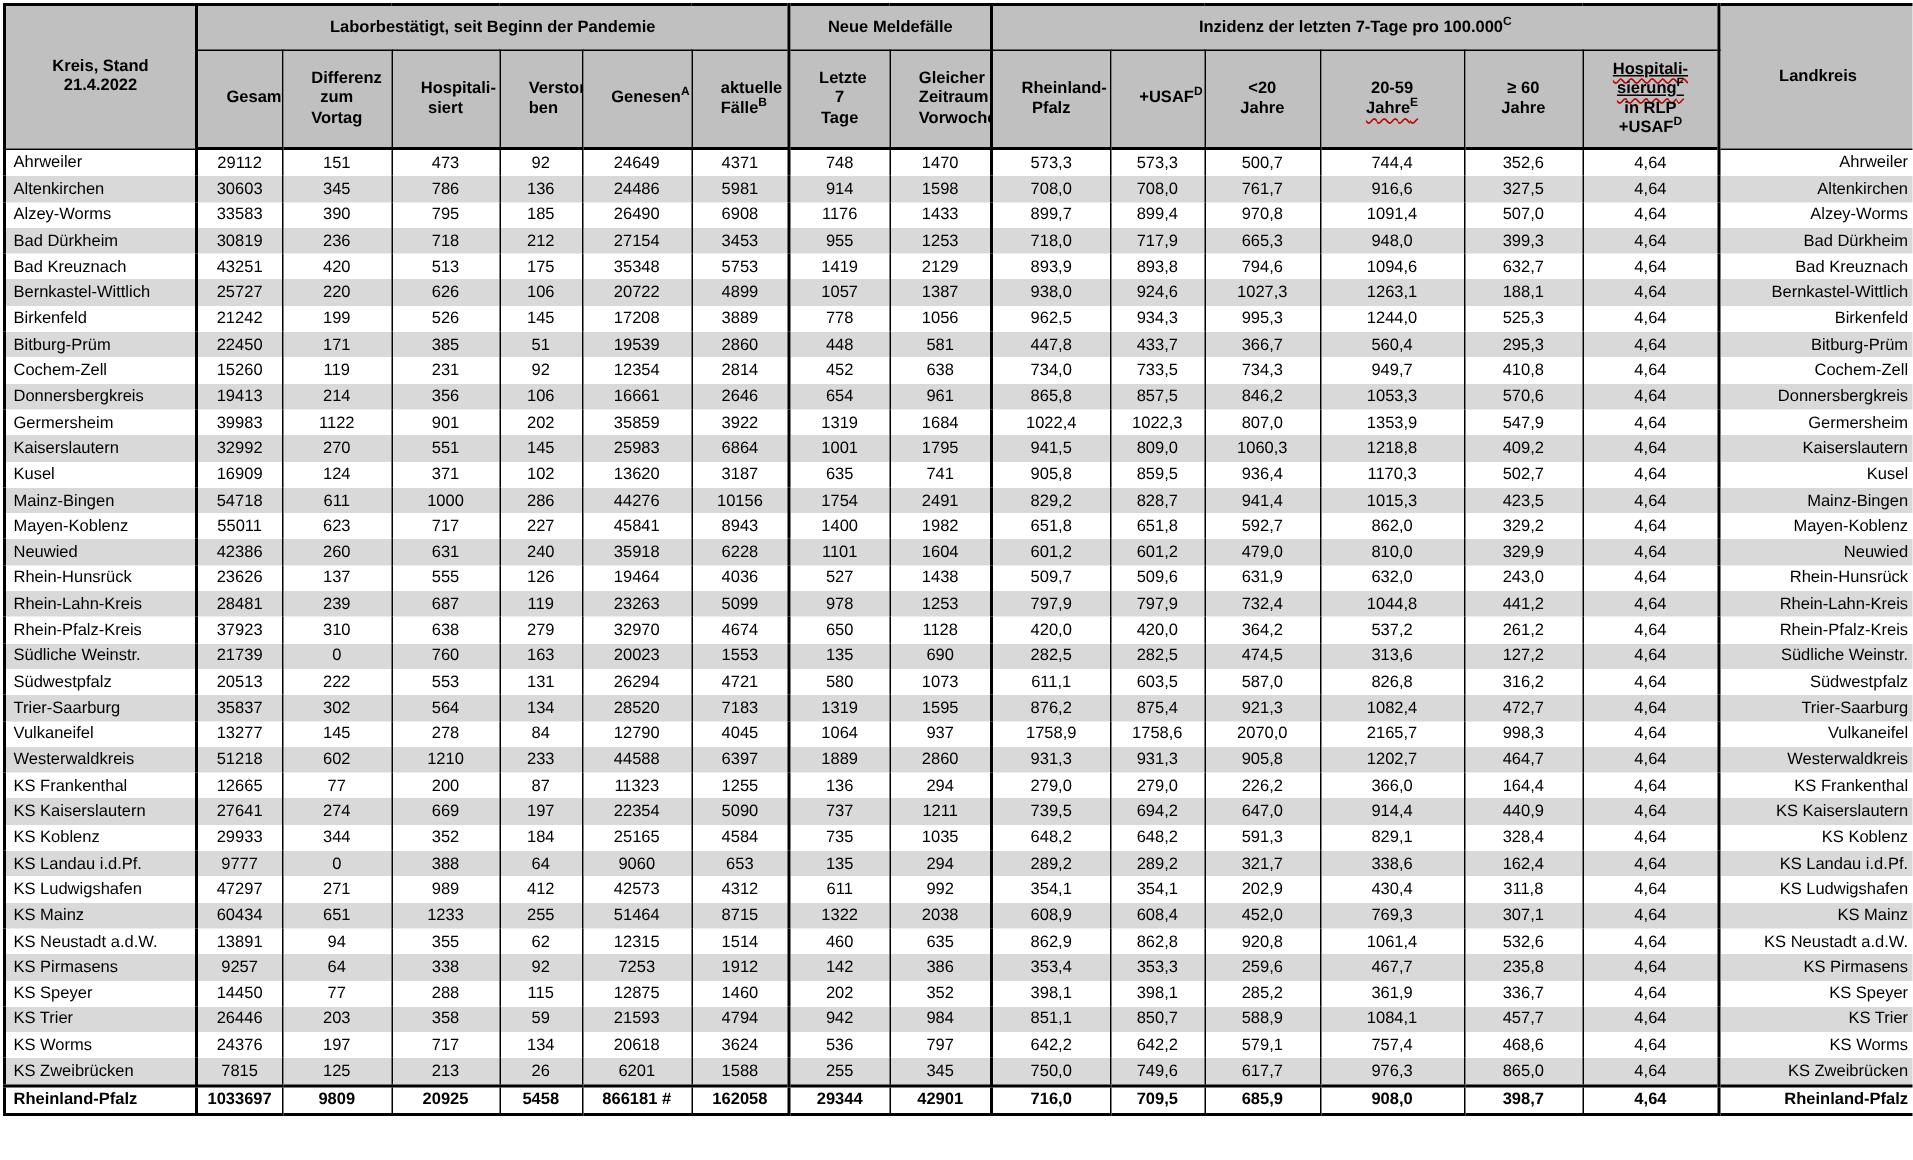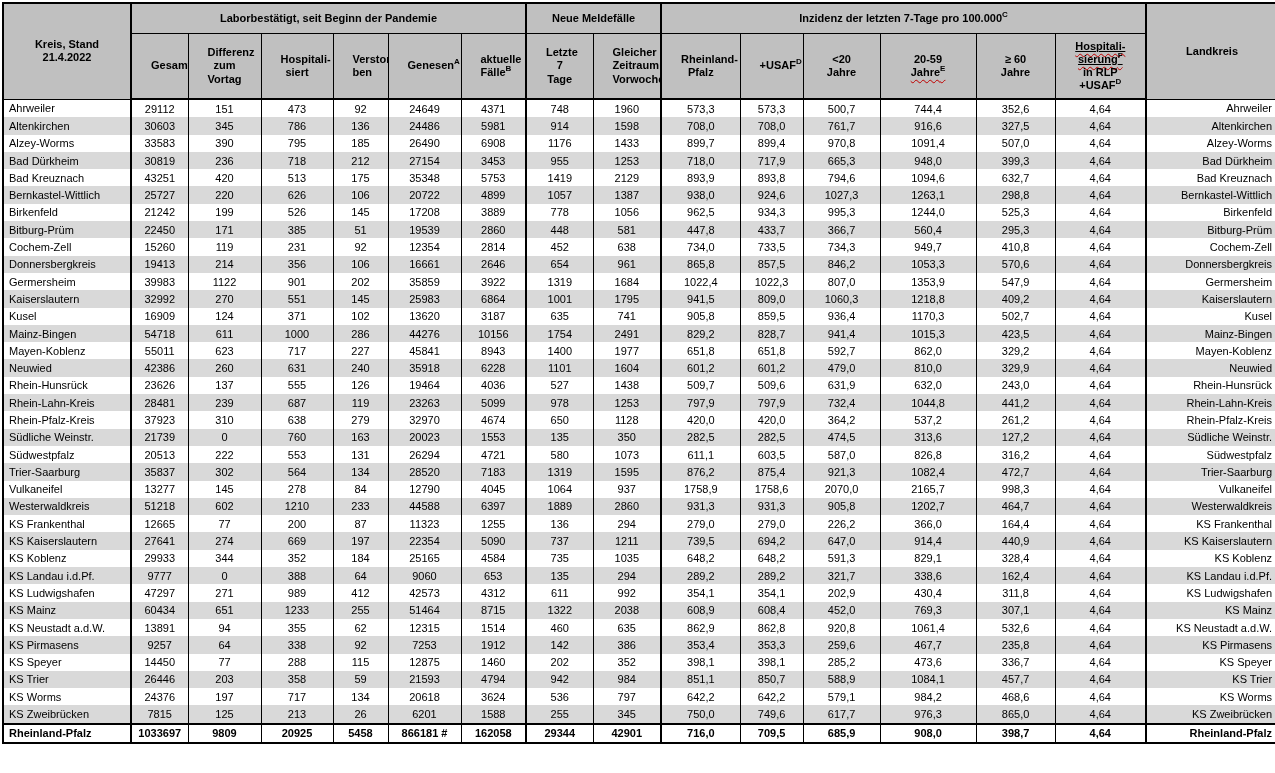--- a/index.html
+++ b/index.html
@@ -84,21 +84,21 @@
   <tbody>
         <tr>
           <td class="col-kreis">Ahrweiler</td>
           <td class="thick-l">29112</td>
           <td>151</td>
           <td>473</td>
           <td>92</td>
           <td>24649</td>
           <td>4371</td>
           <td class="thick-l">748</td>
-          <td>1960</td>
+          <td>1470</td>
           <td class="thick-l">573,3</td>
           <td>573,3</td>
           <td>500,7</td>
           <td>744,4</td>
           <td>352,6</td>
           <td>4,64</td>
           <td class="col-landkreis thick-l">Ahrweiler</td>
         </tr>
         <tr>
           <td class="col-kreis">Altenkirchen</td>
@@ -179,21 +179,21 @@
           <td>626</td>
           <td>106</td>
           <td>20722</td>
           <td>4899</td>
           <td class="thick-l">1057</td>
           <td>1387</td>
           <td class="thick-l">938,0</td>
           <td>924,6</td>
           <td>1027,3</td>
           <td>1263,1</td>
-          <td>298,8</td>
+          <td>188,1</td>
           <td>4,64</td>
           <td class="col-landkreis thick-l">Bernkastel-Wittlich</td>
         </tr>
         <tr>
           <td class="col-kreis">Birkenfeld</td>
           <td class="thick-l">21242</td>
           <td>199</td>
           <td>526</td>
           <td>145</td>
           <td>17208</td>
@@ -336,21 +336,21 @@
         </tr>
         <tr>
           <td class="col-kreis">Mayen-Koblenz</td>
           <td class="thick-l">55011</td>
           <td>623</td>
           <td>717</td>
           <td>227</td>
           <td>45841</td>
           <td>8943</td>
           <td class="thick-l">1400</td>
-          <td>1977</td>
+          <td>1982</td>
           <td class="thick-l">651,8</td>
           <td>651,8</td>
           <td>592,7</td>
           <td>862,0</td>
           <td>329,2</td>
           <td>4,64</td>
           <td class="col-landkreis thick-l">Mayen-Koblenz</td>
         </tr>
         <tr>
           <td class="col-kreis">Neuwied</td>
@@ -426,21 +426,21 @@
         </tr>
         <tr>
           <td class="col-kreis">Südliche Weinstr.</td>
           <td class="thick-l">21739</td>
           <td>0</td>
           <td>760</td>
           <td>163</td>
           <td>20023</td>
           <td>1553</td>
           <td class="thick-l">135</td>
-          <td>350</td>
+          <td>690</td>
           <td class="thick-l">282,5</td>
           <td>282,5</td>
           <td>474,5</td>
           <td>313,6</td>
           <td>127,2</td>
           <td>4,64</td>
           <td class="col-landkreis thick-l">Südliche Weinstr.</td>
         </tr>
         <tr>
           <td class="col-kreis">Südwestpfalz</td>
@@ -664,21 +664,21 @@
           <td>77</td>
           <td>288</td>
           <td>115</td>
           <td>12875</td>
           <td>1460</td>
           <td class="thick-l">202</td>
           <td>352</td>
           <td class="thick-l">398,1</td>
           <td>398,1</td>
           <td>285,2</td>
-          <td>473,6</td>
+          <td>361,9</td>
           <td>336,7</td>
           <td>4,64</td>
           <td class="col-landkreis thick-l">KS Speyer</td>
         </tr>
         <tr>
           <td class="col-kreis">KS Trier</td>
           <td class="thick-l">26446</td>
           <td>203</td>
           <td>358</td>
           <td>59</td>
@@ -700,21 +700,21 @@
           <td>197</td>
           <td>717</td>
           <td>134</td>
           <td>20618</td>
           <td>3624</td>
           <td class="thick-l">536</td>
           <td>797</td>
           <td class="thick-l">642,2</td>
           <td>642,2</td>
           <td>579,1</td>
-          <td>984,2</td>
+          <td>757,4</td>
           <td>468,6</td>
           <td>4,64</td>
           <td class="col-landkreis thick-l">KS Worms</td>
         </tr>
         <tr>
           <td class="col-kreis">KS Zweibrücken</td>
           <td class="thick-l">7815</td>
           <td>125</td>
           <td>213</td>
           <td>26</td>

